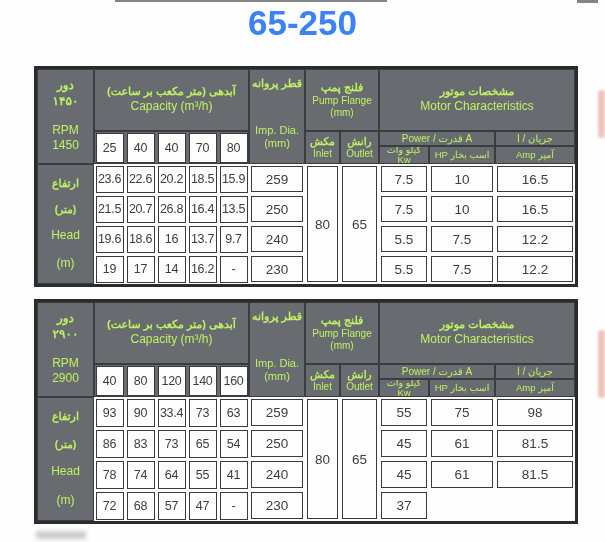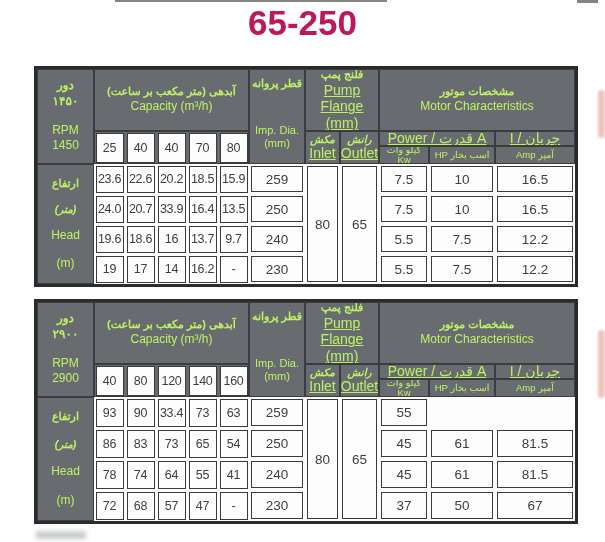--- a/index.html
+++ b/index.html
@@ -1,35 +1,35 @@
 <!DOCTYPE html>
 <html><head>
 <meta charset="utf-8">
 <style>
   html,body { margin:0; padding:0; background:#ffffff; }
   .page { position:relative; width:605px; height:542px; background:#fefefe; overflow:hidden;
           font-family:"Liberation Sans", sans-serif; }
   .title { position:absolute; top:3px; left:0; right:0; text-align:center;
-           font-size:35px; font-weight:bold; color:#be185d; letter-spacing:0px; }
+           font-size:35px; font-weight:bold; color:#3b82f6; letter-spacing:0px; }
   .ptable { position:absolute; left:34px; width:538px; display:grid; background:#fdfdfd;
             grid-template-columns:57px 31px 31px 31px 31px 31px 56px 35px 39px 50px 66px 80px;
             border:3px solid #2b2b2b; }
   .t1 { top:66px;  grid-template-rows:62px 15px 18px 30px 30px 30px 30px; }
   .t2 { top:299px; grid-template-rows:62px 15px 18px 31px 31px 31px 31px; }
   .g { background:#686c70; color:#bef264; border:1px solid #3a3d40; display:flex; flex-direction:column;
        align-items:center; justify-content:center; text-align:center; overflow:hidden; }
   .w { background:#fdfdfd; border:1px solid #3a3a3a; margin:2px; display:flex; align-items:center;
        justify-content:center; color:#3c4043; font-size:13.5px; overflow:hidden; }
   .w.cap { margin:1.5px; font-size:12.5px; letter-spacing:-0.3px; }
   .fa   { font-weight:bold; font-size:11px; direction:rtl; line-height:1.25; }
   .fa12 { font-weight:bold; font-size:12px; direction:rtl; line-height:1.3; }
-  .fa10 { font-weight:bold; font-size:10.5px; direction:rtl; line-height:1.2;font-style:italic; }
+  .fa10 { font-weight:bold; font-size:10.5px; direction:rtl; line-height:1.2; }
   .en   { font-size:11px; line-height:1.25; }
   .en12 { font-size:12px; line-height:1.3; }
-  .en10 { font-size:14px; line-height:1.2;text-decoration:underline; }
+  .en10 { font-size:10px; line-height:1.2; }
   .u9   { font-size:9.5px; direction:rtl; line-height:1.1; }
   .c-rpm  { justify-content:space-between; padding:8px 1px 9px; }
   .c-imp  { justify-content:space-between; padding:7px 1px 12px; }
   .c-head { justify-content:space-between; padding:12px 1px 11px; }
   .grp { display:flex; flex-direction:column; align-items:center; }
   .art { position:absolute; }
   .topline { left:115px; top:0; width:272px; height:2px; background:#6f6f6f; opacity:.85; }
   .topmark { left:577px; top:0; width:21px; height:3px; background:#6f6f6f; opacity:.85; }
   .pink1 { left:598px; top:90px;  width:7px; height:48px; background:#efc4bd; border-radius:4px; filter:blur(1px); }
   .pink2 { left:598px; top:330px; width:7px; height:68px; background:#efc4bd; border-radius:4px; filter:blur(1px); }
@@ -96,23 +96,23 @@
       <span class="fa10" dir="rtl">(متر)</span>
       <span class="en12">Head</span>
       <span class="en12">(m)</span>
     </div>
     <div class="w cap" style="grid-area:4/2/5/3">23.6</div>
     <div class="w cap" style="grid-area:4/3/5/4">22.6</div>
     <div class="w cap" style="grid-area:4/4/5/5">20.2</div>
     <div class="w cap" style="grid-area:4/5/5/6">18.5</div>
     <div class="w cap" style="grid-area:4/6/5/7">15.9</div>
     <div class="w" style="grid-area:4/7/5/8">259</div>
-    <div class="w cap" style="grid-area:5/2/6/3">24.0</div>
+    <div class="w cap" style="grid-area:5/2/6/3">21.5</div>
     <div class="w cap" style="grid-area:5/3/6/4">20.7</div>
-    <div class="w cap" style="grid-area:5/4/6/5">33.9</div>
+    <div class="w cap" style="grid-area:5/4/6/5">26.8</div>
     <div class="w cap" style="grid-area:5/5/6/6">16.4</div>
     <div class="w cap" style="grid-area:5/6/6/7">13.5</div>
     <div class="w" style="grid-area:5/7/6/8">250</div>
     <div class="w cap" style="grid-area:6/2/7/3">19.6</div>
     <div class="w cap" style="grid-area:6/3/7/4">18.6</div>
     <div class="w cap" style="grid-area:6/4/7/5">16</div>
     <div class="w cap" style="grid-area:6/5/7/6">13.7</div>
     <div class="w cap" style="grid-area:6/6/7/7">9.7</div>
     <div class="w" style="grid-area:6/7/7/8">240</div>
     <div class="w cap" style="grid-area:7/2/8/3">19</div>
@@ -213,29 +213,29 @@
     <div class="w" style="grid-area:6/7/7/8">240</div>
     <div class="w cap" style="grid-area:7/2/8/3">72</div>
     <div class="w cap" style="grid-area:7/3/8/4">68</div>
     <div class="w cap" style="grid-area:7/4/8/5">57</div>
     <div class="w cap" style="grid-area:7/5/8/6">47</div>
     <div class="w cap" style="grid-area:7/6/8/7">-</div>
     <div class="w" style="grid-area:7/7/8/8">230</div>
     <div class="w" style="grid-area:4/8/8/9">80</div>
     <div class="w" style="grid-area:4/9/8/10">65</div>
     <div class="w" style="grid-area:4/10/5/11">55</div>
+    <div class="w" style="grid-area:4/11/5/12">75</div>
+    <div class="w" style="grid-area:4/12/5/13">98</div>
     <div class="w" style="grid-area:5/10/6/11">45</div>
     <div class="w" style="grid-area:5/11/6/12">61</div>
     <div class="w" style="grid-area:5/12/6/13">81.5</div>
     <div class="w" style="grid-area:6/10/7/11">45</div>
     <div class="w" style="grid-area:6/11/7/12">61</div>
     <div class="w" style="grid-area:6/12/7/13">81.5</div>
     <div class="w" style="grid-area:7/10/8/11">37</div>
-    <div class="w" style="grid-area:7/11/8/12">50</div>
-    <div class="w" style="grid-area:7/12/8/13">67</div>
   </div>
 
   <div class="art topline"></div>
   <div class="art topmark"></div>
   <div class="art pink1"></div>
   <div class="art pink2"></div>
   <div class="art smudge"></div>
 </div>
 
 </body></html>

